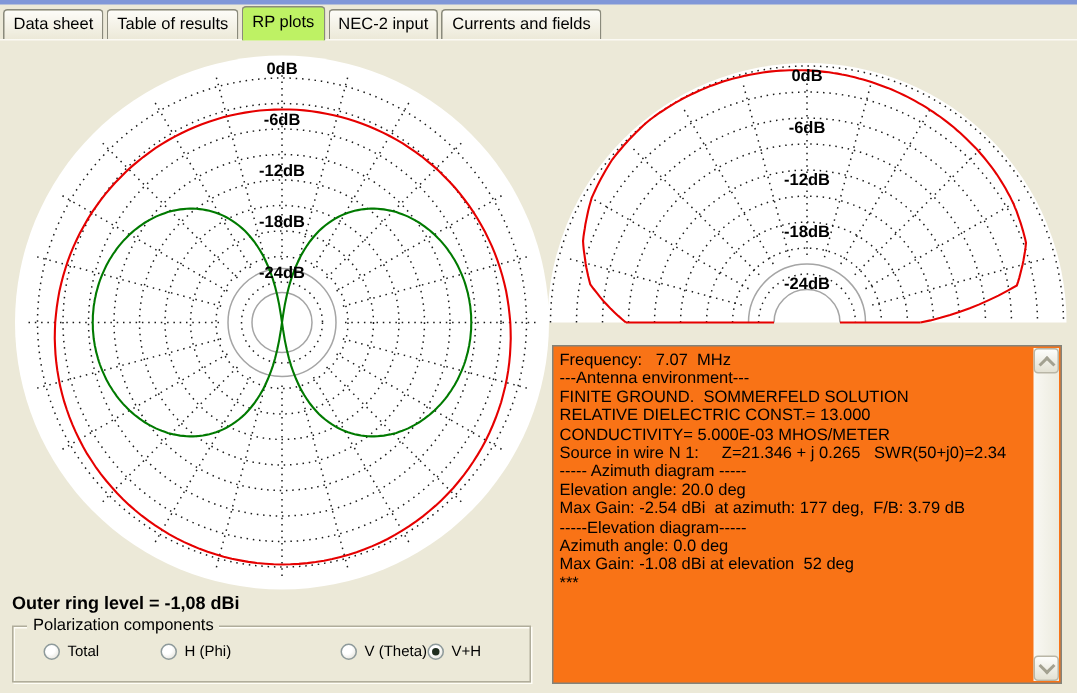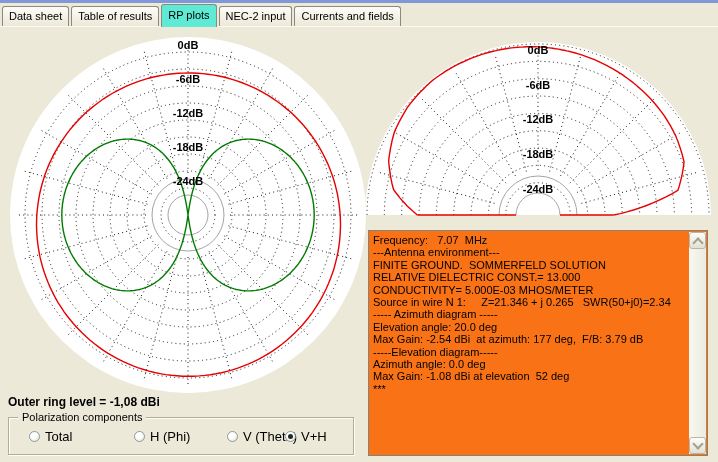--- a/index.html
+++ b/index.html
@@ -16,39 +16,39 @@
     border-bottom:1px solid #fbfaf4;
     text-align:center;
   }
   .tab{
     height:19px;line-height:19px;padding:0 6px;font-size:11px;color:#000;
     background:linear-gradient(#fdfcf8,#ece9d8);
     border:1px solid #8a8a7c;border-bottom:none;border-radius:3px 3px 0 0;
     margin-right:2px;white-space:nowrap;cursor:default;
   }
   .tab.active{
-    height:22px;line-height:21px;background:#5eead4;margin-bottom:-1px;z-index:2;position:relative;
+    height:22px;line-height:21px;background:#bef264;margin-bottom:-1px;z-index:2;position:relative;
   }
   svg.plot{position:absolute;}
   #azimuth-svg{left:0;top:28px;}
   #elevation-svg{left:358px;top:28px;}
   svg text{font-family:"Liberation Sans",sans-serif;}
   .outer-ring-label{
     position:absolute;left:8px;top:395px;font-size:12px;font-weight:bold;color:#000;
   }
   .groupbox{
     position:absolute;left:8px;top:417px;width:346px;height:38px;box-sizing:border-box;
     border:1px solid #b0ad9b;border-radius:0;
     box-shadow:inset 1px 1px 0 #fffef7, 1px 1px 0 #fffef7;
   }
   .gb-title{
     position:absolute;top:-7px;left:9px;background:#ece9d8;padding:0 4px;font-size:11px;color:#000;
   }
   .radio{
-    position:absolute;top:11px;display:flex;align-items:center;gap:5px;font-size:13px;color:#000;cursor:default;
+    position:absolute;top:11px;display:flex;align-items:center;gap:5px;font-size:10px;color:#000;cursor:default;
   }
   .rb{
     width:11px;height:11px;box-sizing:border-box;border-radius:50%;
     border:1px solid #8e9a9b;background:radial-gradient(circle at 35% 30%,#ffffff 40%,#dedcd2);
     position:relative;flex:0 0 auto;
   }
   .rb.sel::after{
     content:"";position:absolute;left:2px;top:2px;width:5px;height:5px;border-radius:50%;background:#1f2d1f;
   }
   .infobox{
@@ -168,21 +168,21 @@
   </svg>
 
 <div class="outer-ring-label">Outer ring level = -1,08 dBi</div>
 
 <div class="groupbox">
   <div class="gb-title">Polarization components</div>
 <div class="radio" style="left: 20px;">
       <span class="rb"></span>
       <span>Total</span>
     </div>
-    <div class="radio" style="left: 98px; margin-left: 27px;">
+    <div class="radio" style="left: 98px;">
       <span class="rb"></span>
       <span>H (Phi)</span>
     </div>
     <div class="radio" style="left: 178px; margin-left: 40px;">
       <span class="rb"></span>
       <span>V (Theta)</span>
     </div>
     <div class="radio" style="left: 276px;">
       <span class="rb sel"></span>
       <span>V+H</span>

